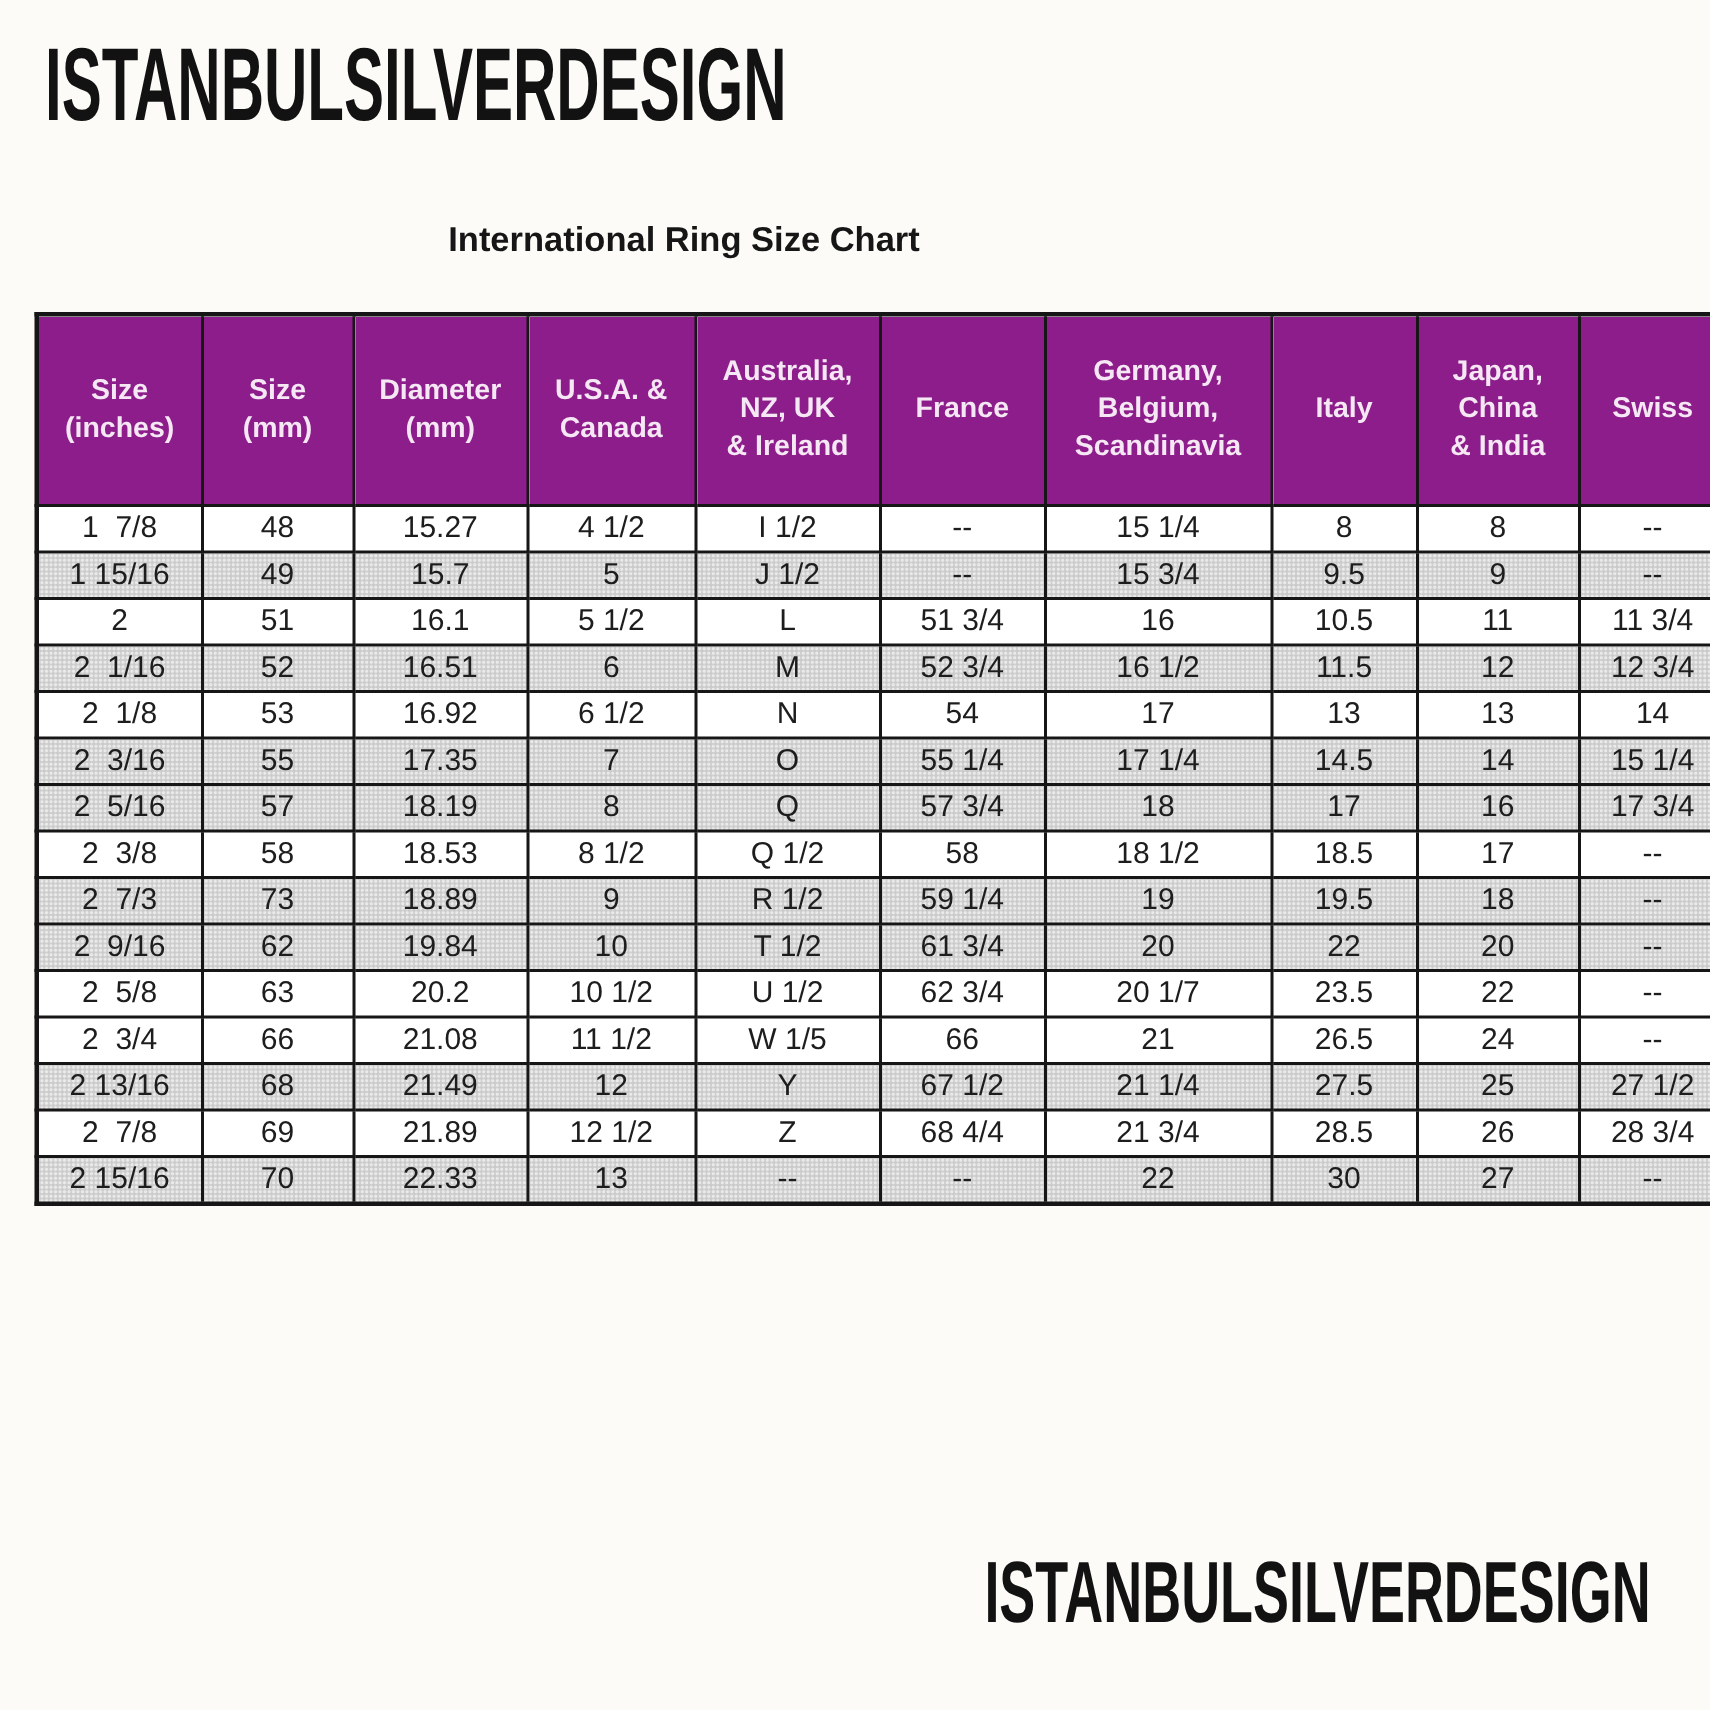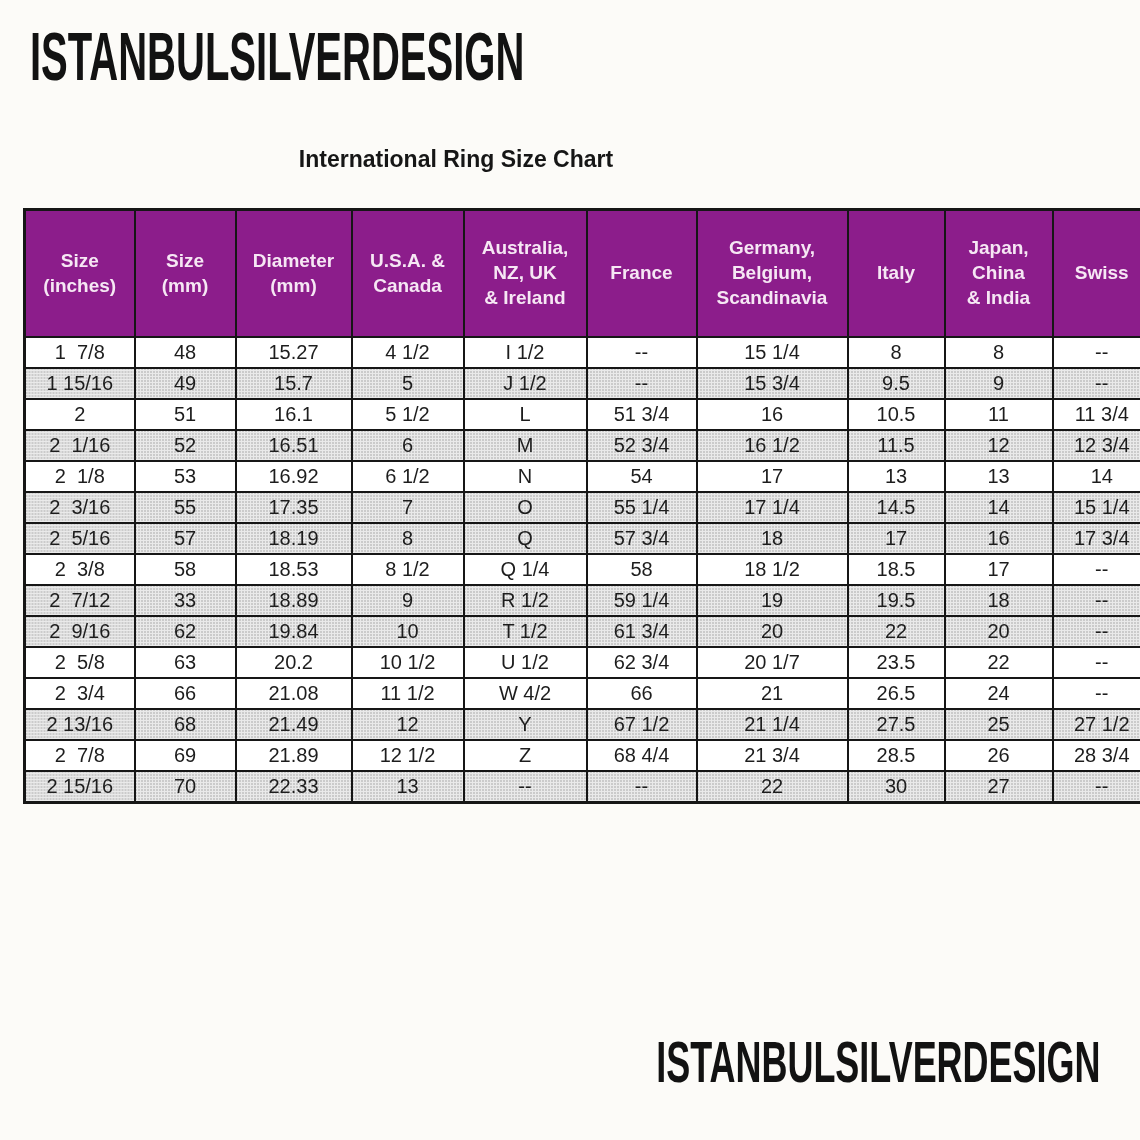--- a/index.html
+++ b/index.html
@@ -218,30 +218,30 @@
           <td>18</td>
           <td>17</td>
           <td>16</td>
           <td>17 3/4</td>
         </tr>
         <tr>
           <td>2  3/8</td>
           <td>58</td>
           <td>18.53</td>
           <td>8 1/2</td>
-          <td>Q 1/4</td>
+          <td>Q 1/2</td>
           <td>58</td>
           <td>18 1/2</td>
           <td>18.5</td>
           <td>17</td>
           <td>--</td>
         </tr>
         <tr class="striped">
-          <td>2  7/12</td>
-          <td>33</td>
+          <td>2  7/3</td>
+          <td>73</td>
           <td>18.89</td>
           <td>9</td>
           <td>R 1/2</td>
           <td>59 1/4</td>
           <td>19</td>
           <td>19.5</td>
           <td>18</td>
           <td>--</td>
         </tr>
         <tr class="striped">
@@ -266,21 +266,21 @@
           <td>20 1/7</td>
           <td>23.5</td>
           <td>22</td>
           <td>--</td>
         </tr>
         <tr>
           <td>2  3/4</td>
           <td>66</td>
           <td>21.08</td>
           <td>11 1/2</td>
-          <td>W 4/2</td>
+          <td>W 1/5</td>
           <td>66</td>
           <td>21</td>
           <td>26.5</td>
           <td>24</td>
           <td>--</td>
         </tr>
         <tr class="striped">
           <td>2 13/16</td>
           <td>68</td>
           <td>21.49</td>

